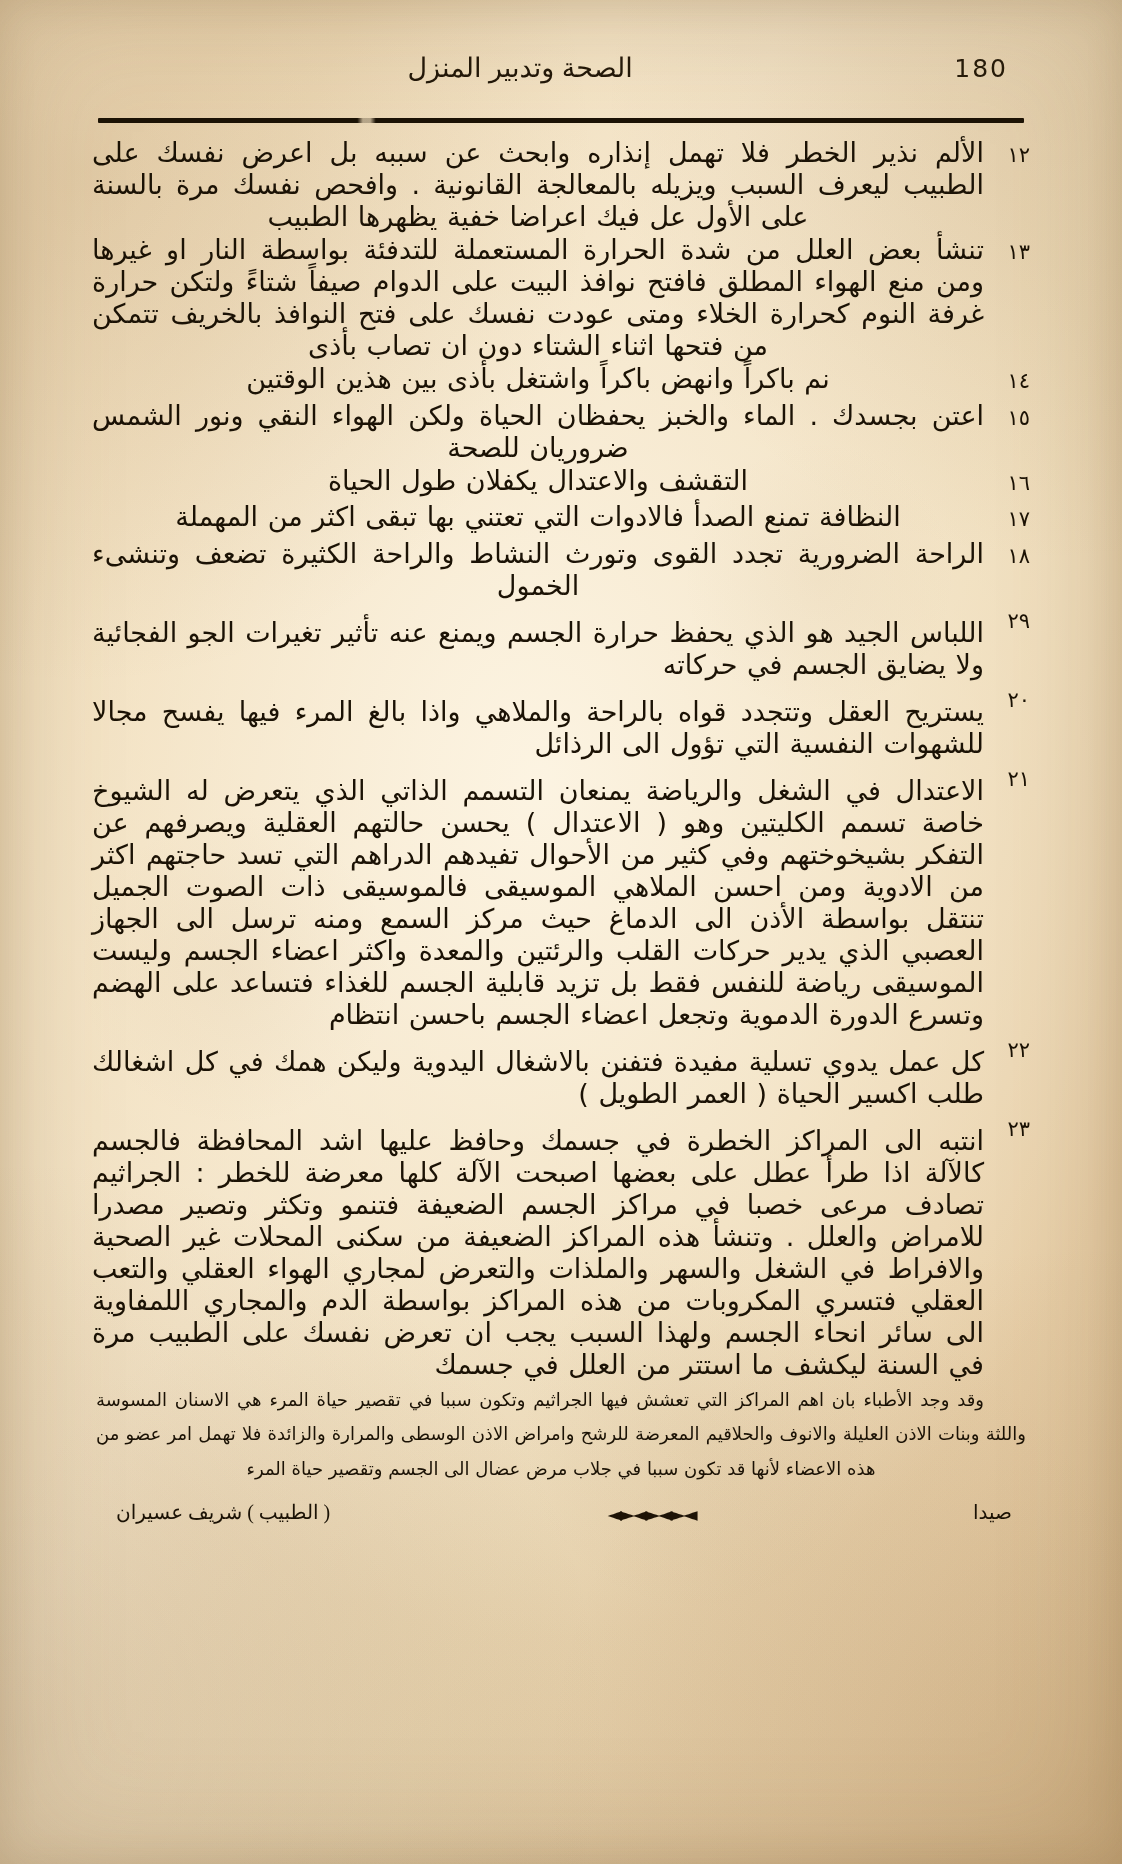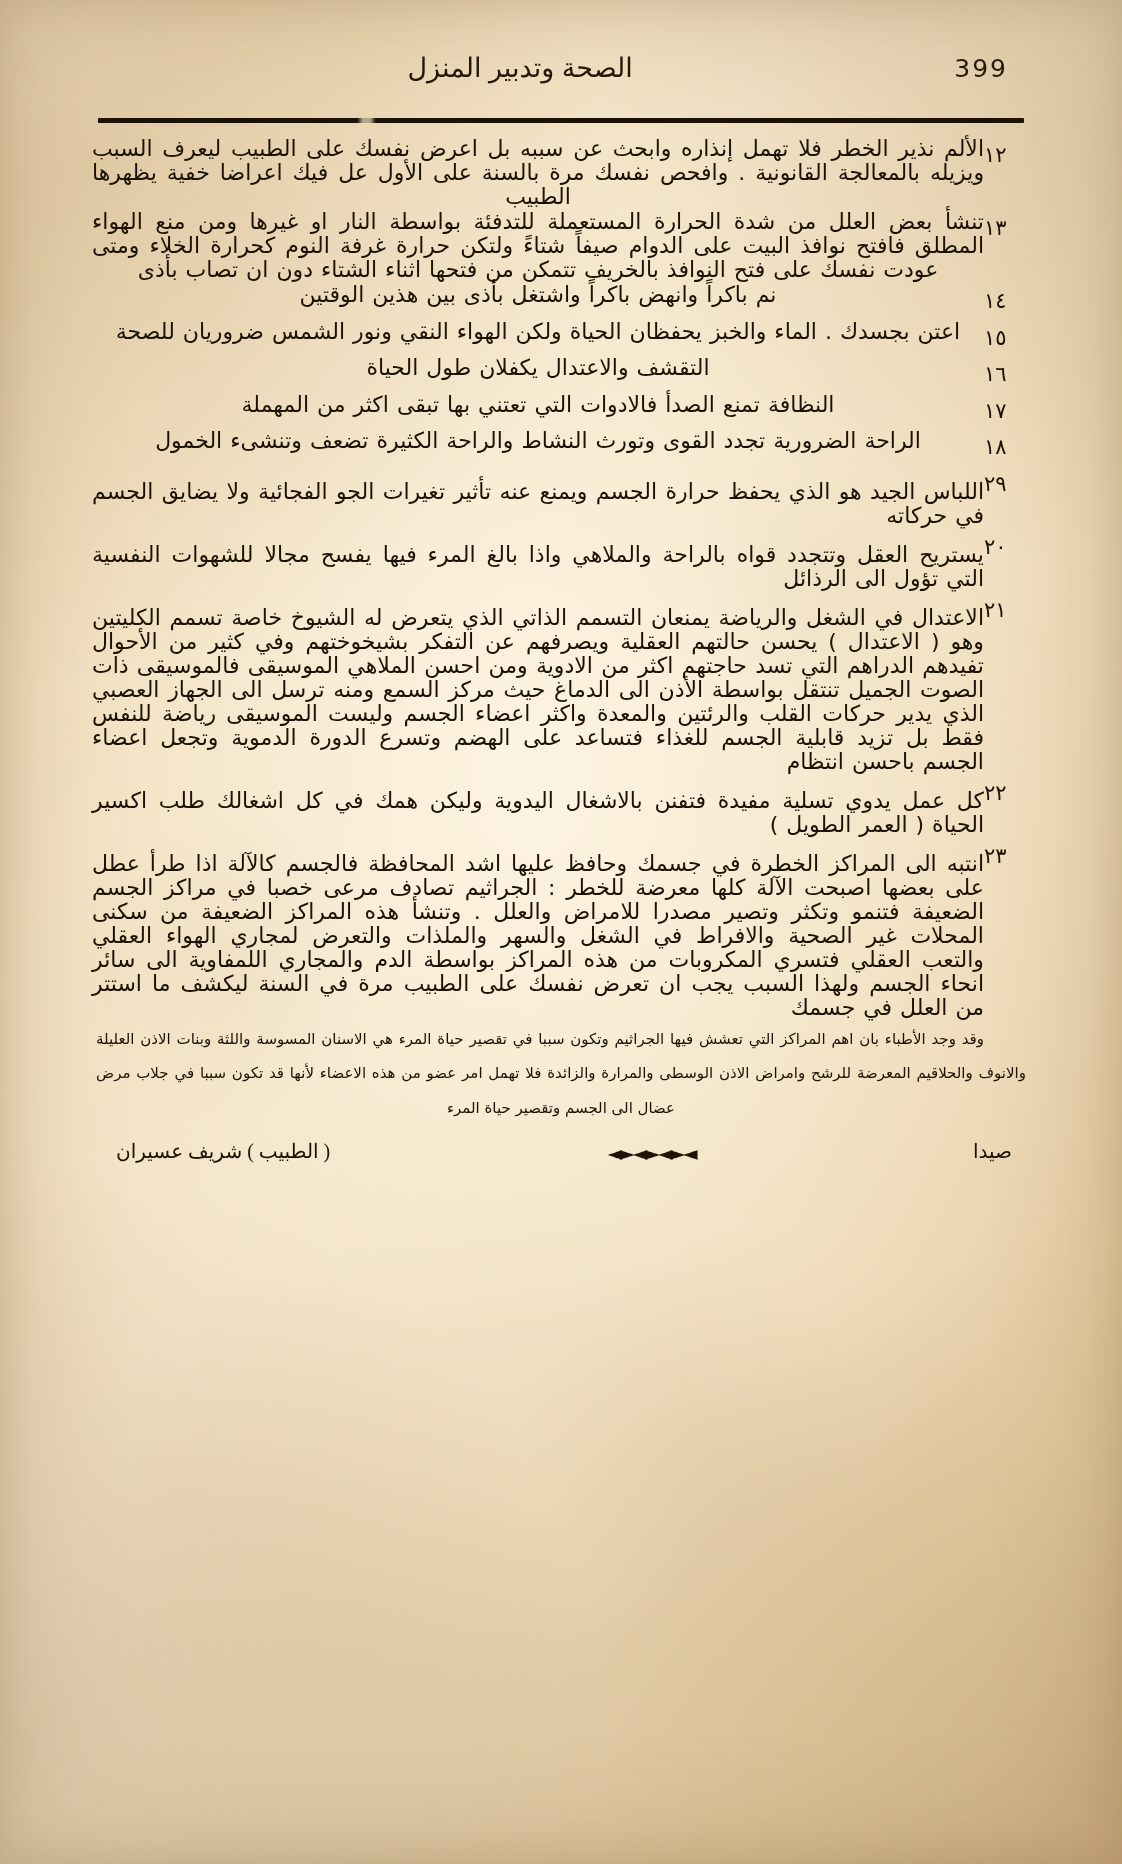--- a/index.html
+++ b/index.html
@@ -84,41 +84,41 @@
   .advice{
     display:flex;
     flex-direction:row;
     align-items:flex-start;
     direction:rtl;
     margin-bottom:1px;
   }
   .advice-num{
     flex:0 0 auto;
     width:46px;
-    text-align:left;
+    text-align:right;
     font-size:21px;
     line-height:34.5px;
     letter-spacing:1px;
     color:#1b1205;
     padding-top:1px;
   }
   .advice-text{
     flex:1 1 auto;
-    font-size:22px;
-    line-height:24px;
+    font-size:27px;
+    line-height:32px;
     text-align:justify;
     text-align-last:center;
     color:#1b1205;
     word-spacing:1px;
   }
   .advice-text.last-right{text-align-last:right;margin-top:14px;}
 
   
   .para{
-    font-size:15px;
+    font-size:18px;
     line-height:34.5px;
     text-align:justify;
     text-align-last:center;
     color:#1b1205;
     margin:0;
     padding:0 4px;
     text-indent:42px;
   }
   .para.tight{margin-top:2px;}
 
@@ -148,21 +148,21 @@
 </style>
 </head>
 <body>
 
 <div class="page">
   <div class="grain"></div>
 
   <div class="content">
 
     <div class="running-head">
-      <span class="folio">399</span>
+      <span class="folio">180</span>
       <span class="head-title">الصحة وتدبير المنزل</span>
     </div>
 
     <div class="rule"></div>
 
     <ul class="advice-list">
       <li class="advice">
         <span class="advice-num">١٢</span>
         <span class="advice-text">الألم نذير الخطر فلا تهمل إنذاره وابحث عن سببه بل اعرض نفسك على الطبيب ليعرف السبب ويزيله بالمعالجة القانونية . وافحص نفسك مرة بالسنة على الأول عل فيك اعراضا خفية يظهرها الطبيب</span>
       </li>

